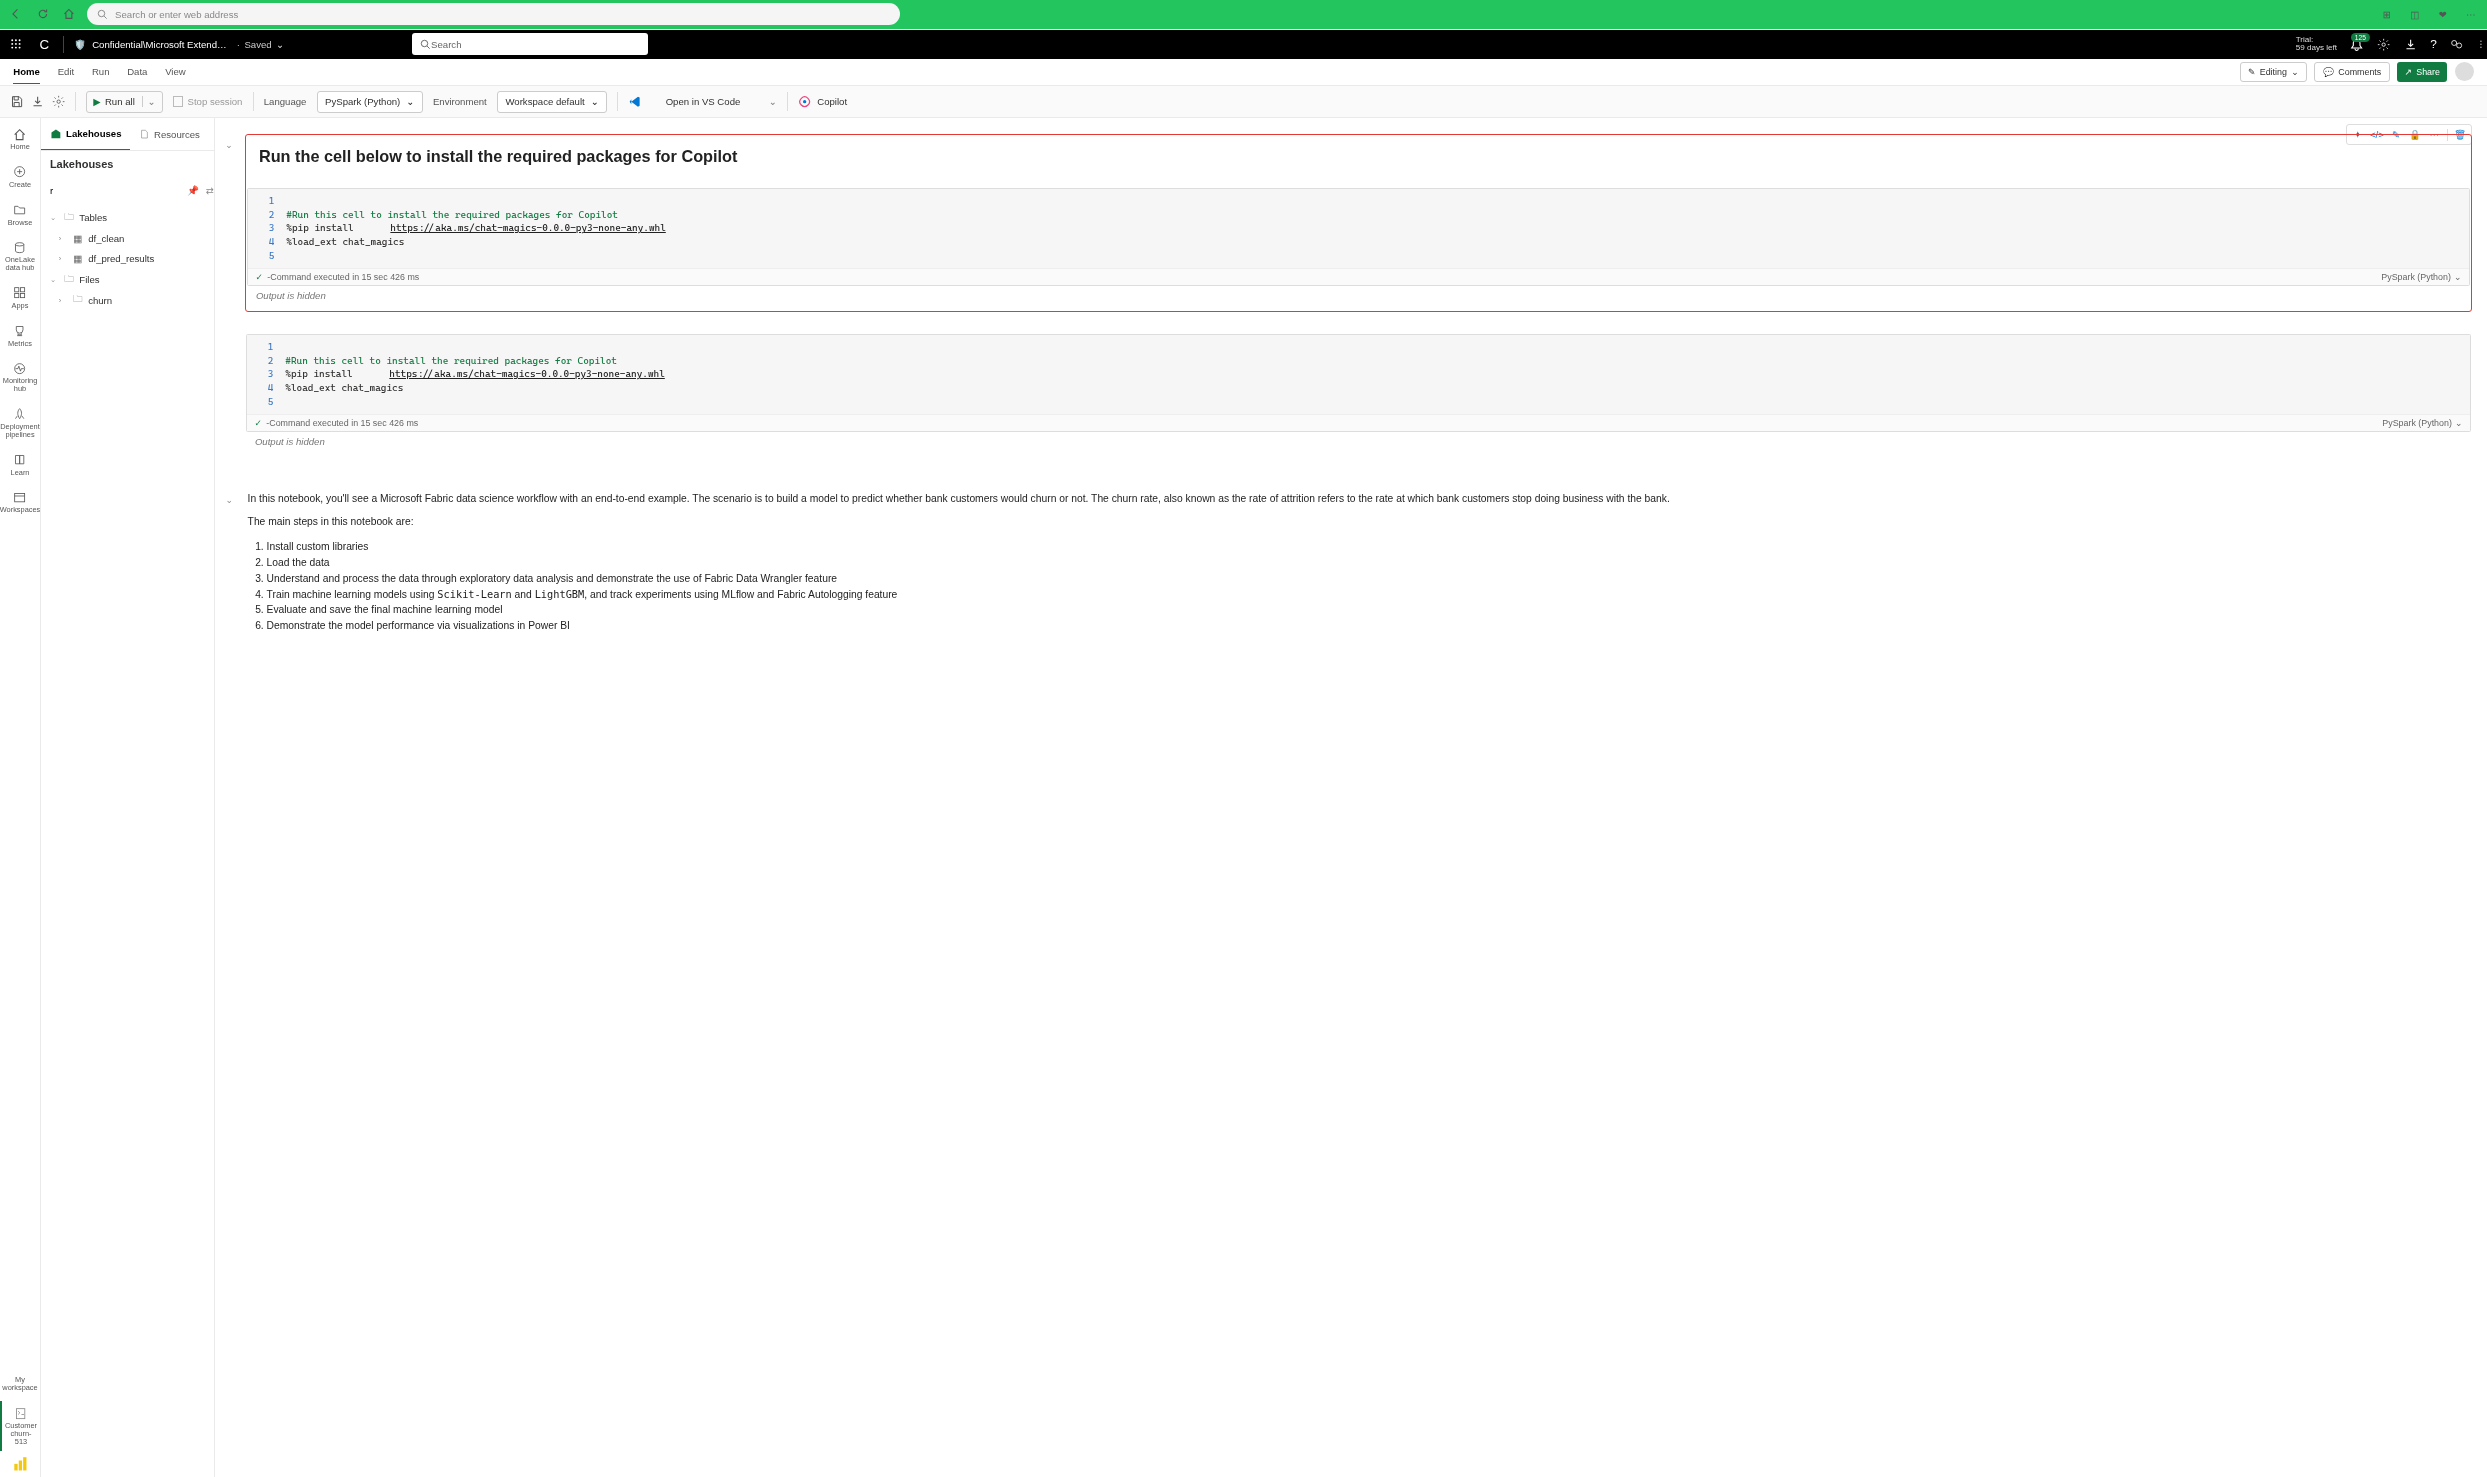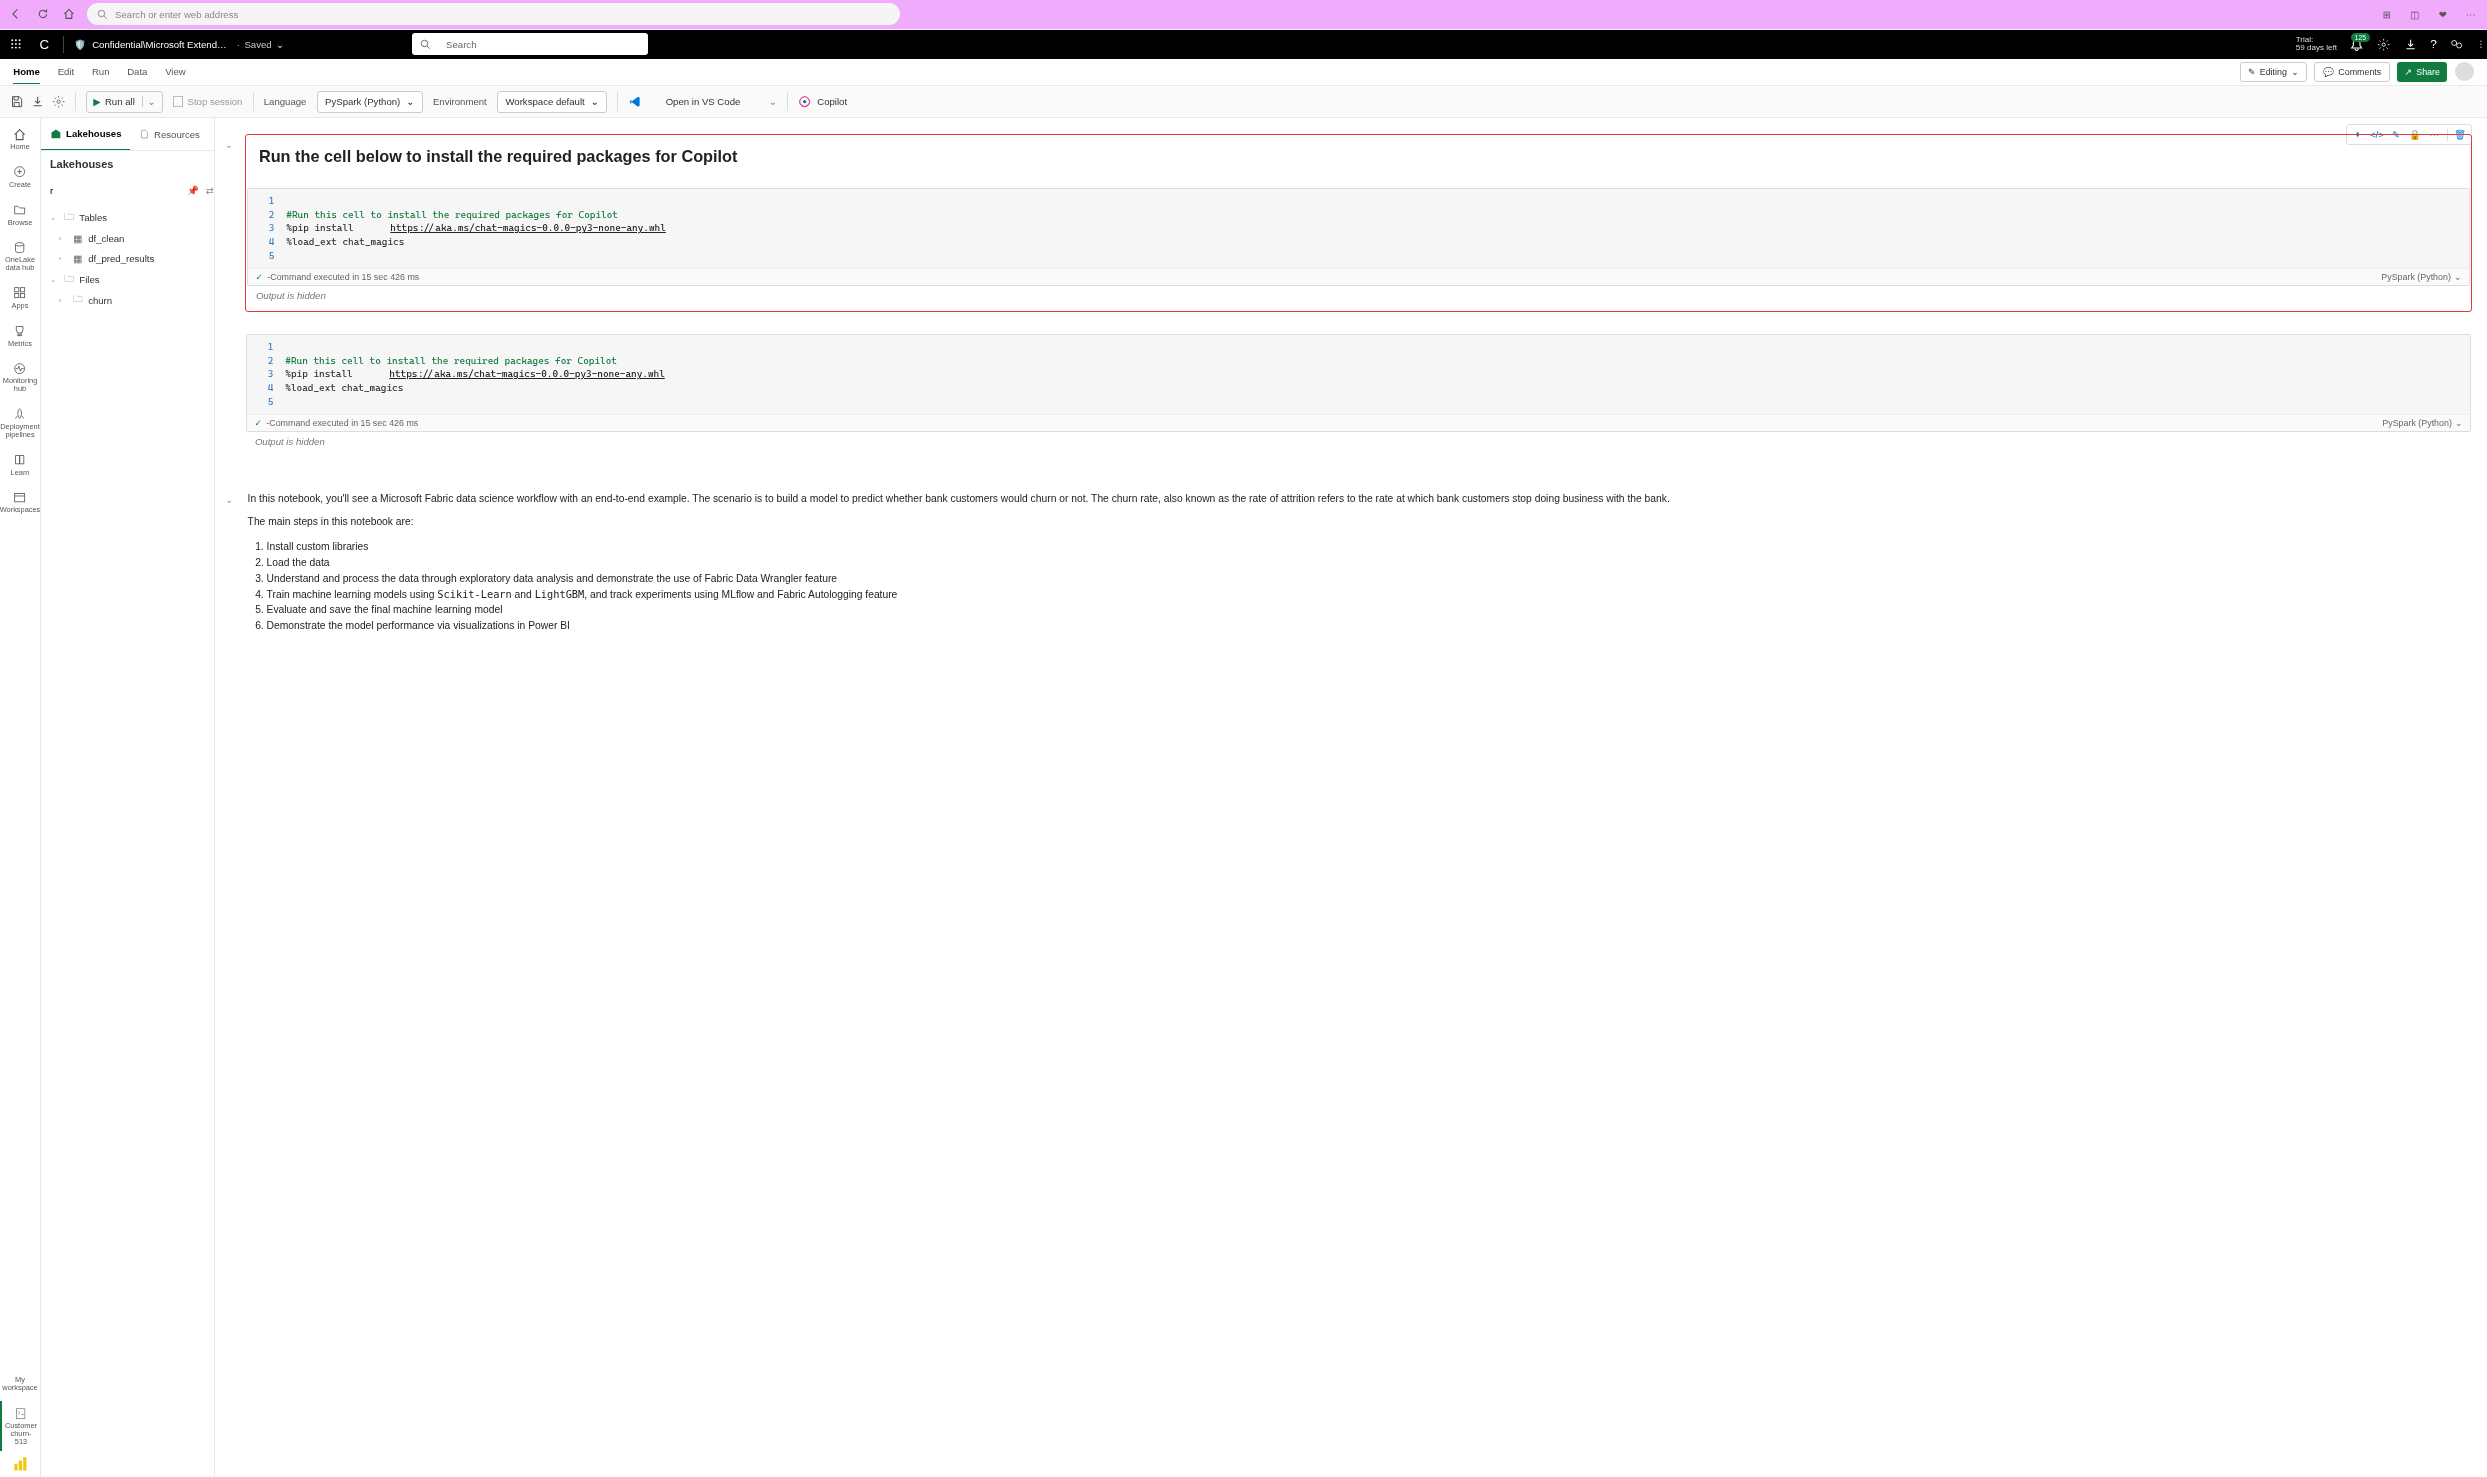--- a/index.html
+++ b/index.html
@@ -1,31 +1,31 @@
 <!DOCTYPE html>
 <html style="font-size:11.8px"><head>
 <meta charset="utf-8">
 <style>
 * { box-sizing: border-box; margin: 0; padding: 0; }
 body { font-family: "Segoe UI", -apple-system, sans-serif; font-size: 9.6px; color: #323130; overflow: hidden; }
 
 
-.browser-bar { height: 29.6px; display: flex; align-items: center; padding: 0 7.4px; gap: 8.9px; background: #f0abfc; border-bottom: 0.7px solid #eee; }
+.browser-bar { height: 29.6px; display: flex; align-items: center; padding: 0 7.4px; gap: 8.9px; background: #22c55e; border-bottom: 0.7px solid #eee; }
 .browser-bar .nav-btn { width: 17.7px; height: 17.7px; display: flex; align-items: center; justify-content: center; color: #555; cursor: pointer; }
 .url-bar { flex: 1; height: 22px; background: #f5f5f5; border-radius: 14.8px; display: flex; align-items: center; padding: 0 10.3px; gap: 7.4px; color: #888; margin-right: 14.8px; max-width: 813px;}
 .browser-right { display: flex; align-items: center; gap: 10.3px; margin-left: auto; color: #555; }
 
 
 .top-bar { height: 29.6px; background: #000; color: #fff; display: flex; align-items: center; padding: 0 7.4px; gap: 10.3px; }
 .apps-grid { width: 17.7px; height: 17.7px; display: flex; align-items: center; justify-content: center; cursor: pointer;}
 .top-bar .c-badge { width: 17.7px; text-align: center; font-size: 13.3px; }
 .top-bar .sep { width: 0.7px; height: 17.7px; background: #444; }
 .breadcrumb-seg { display: flex; align-items: center; gap: 5.9px; color: #fff; font-size: 9.6px; }
 .saved-group { color: #ccc; display: flex; align-items: center; gap: 4.4px; }
-.top-search { width: 236px; height: 22px; background: #fff; border-radius: 3px; display: flex; align-items: center; padding: 0 7.4px; gap: 16px; color: #666; margin-left: 118px;}
+.top-search { width: 236px; height: 22px; background: #fff; border-radius: 3px; display: flex; align-items: center; padding: 0 7.4px; gap: 1px; color: #666; margin-left: 118px;}
 .top-right { margin-left: auto; display: flex; align-items: center; gap: 13.3px; color: #fff; font-size: 8.9px; }
 .trial-block { line-height: 1.1; font-size: 8.1px; color: #ddd; }
 .bell-wrap { position: relative; }
 .badge-count { position: absolute; top: -4.4px; right: -5.9px; background: #107c41; color: #fff; border-radius: 7.4px; font-size: 6.7px; padding: 0.7px 3.7px; }
 
 
 .ribbon-tabs { height: 26.6px; display: flex; align-items: center; padding: 0 13.3px; gap: 17.7px; border-bottom: 0.7px solid #eaeaea; }
 .ribbon-tabs .tab { padding: 5.9px 0; cursor: pointer; color: #555; }
 .ribbon-tabs .tab.active { font-weight: 600; color: #000; border-bottom: 1.5px solid #107c41; }
 .ribbon-right { margin-left: auto; display: flex; align-items: center; gap: 7.4px; }

